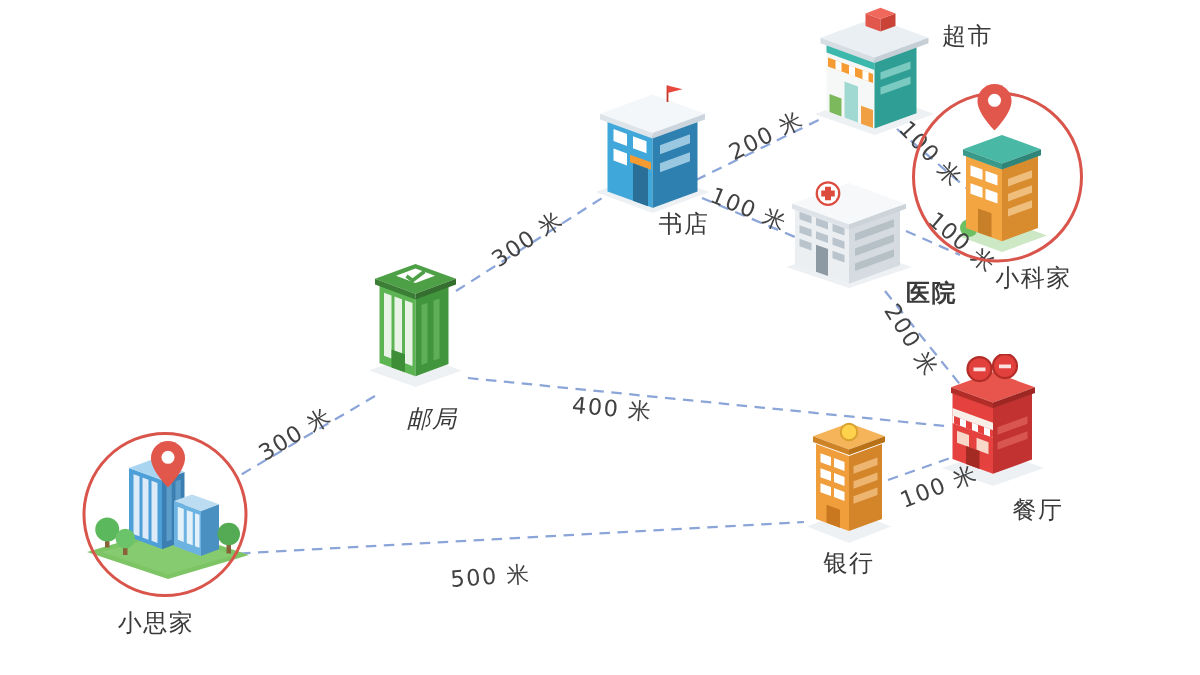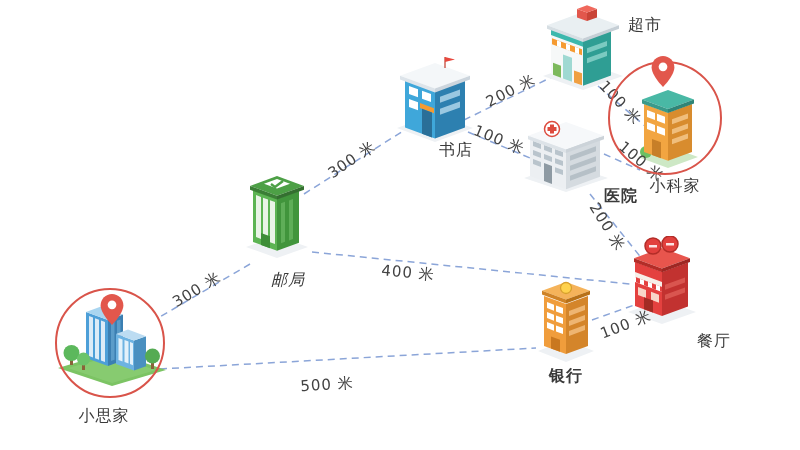--- a/index.html
+++ b/index.html
@@ -271,24 +271,24 @@
   <div class="pin" style="left:100px;top:294px;">
     <svg viewBox="0 0 22 30">
       <path d="M11 0C4.92 0 0 4.92 0 11c0 8.25 11 19 11 19s11-10.75 11-19C22 4.92 17.08 0 11 0z" fill="#e2574c"></path>
       <circle cx="11" cy="10.5" r="4.2" fill="#fff"></circle>
     </svg>
   </div>
 
   <div class="place" style="left:645px;top:25px;">超市</div>
   <div class="place" style="left:456px;top:150px;">书店</div>
   <div class="place" style="left:621px;top:196px;font-weight:bold;">医院</div>
-  <div class="place" style="left:675px;top:186px;">小科家</div>
+  <div class="place" style="left:689px;top:186px;">小科家</div>
   <div class="place" style="left:288px;top:280px;font-style:italic;">邮局</div>
-  <div class="place" style="left:692px;top:341px;margin-left:22px;">餐厅</div>
-  <div class="place" style="left:566px;top:376px;font-weight:bold;">银行</div>
+  <div class="place" style="left:692px;top:341px;">餐厅</div>
+  <div class="place" style="left:566px;top:376px;">银行</div>
   <div class="place" style="left:104px;top:416px;">小思家</div>
 
   <div class="dist" style="left:511px;top:91px;--r:-27deg">200 米</div>
   <div class="dist" style="left:499px;top:140px;--r:22deg">100 米</div>
   <div class="dist" style="left:620px;top:103px;--r:47deg">100 米</div>
   <div class="dist" style="left:641px;top:162px;--r:40deg">100 米</div>
   <div class="dist" style="left:607px;top:227px;--r:58deg">200 米</div>
   <div class="dist" style="left:352px;top:160px;--r:-34deg">300 米</div>
   <div class="dist" style="left:197px;top:290px;--r:-31deg">300 米</div>
   <div class="dist" style="left:408px;top:273px;--r:5deg">400 米</div>

